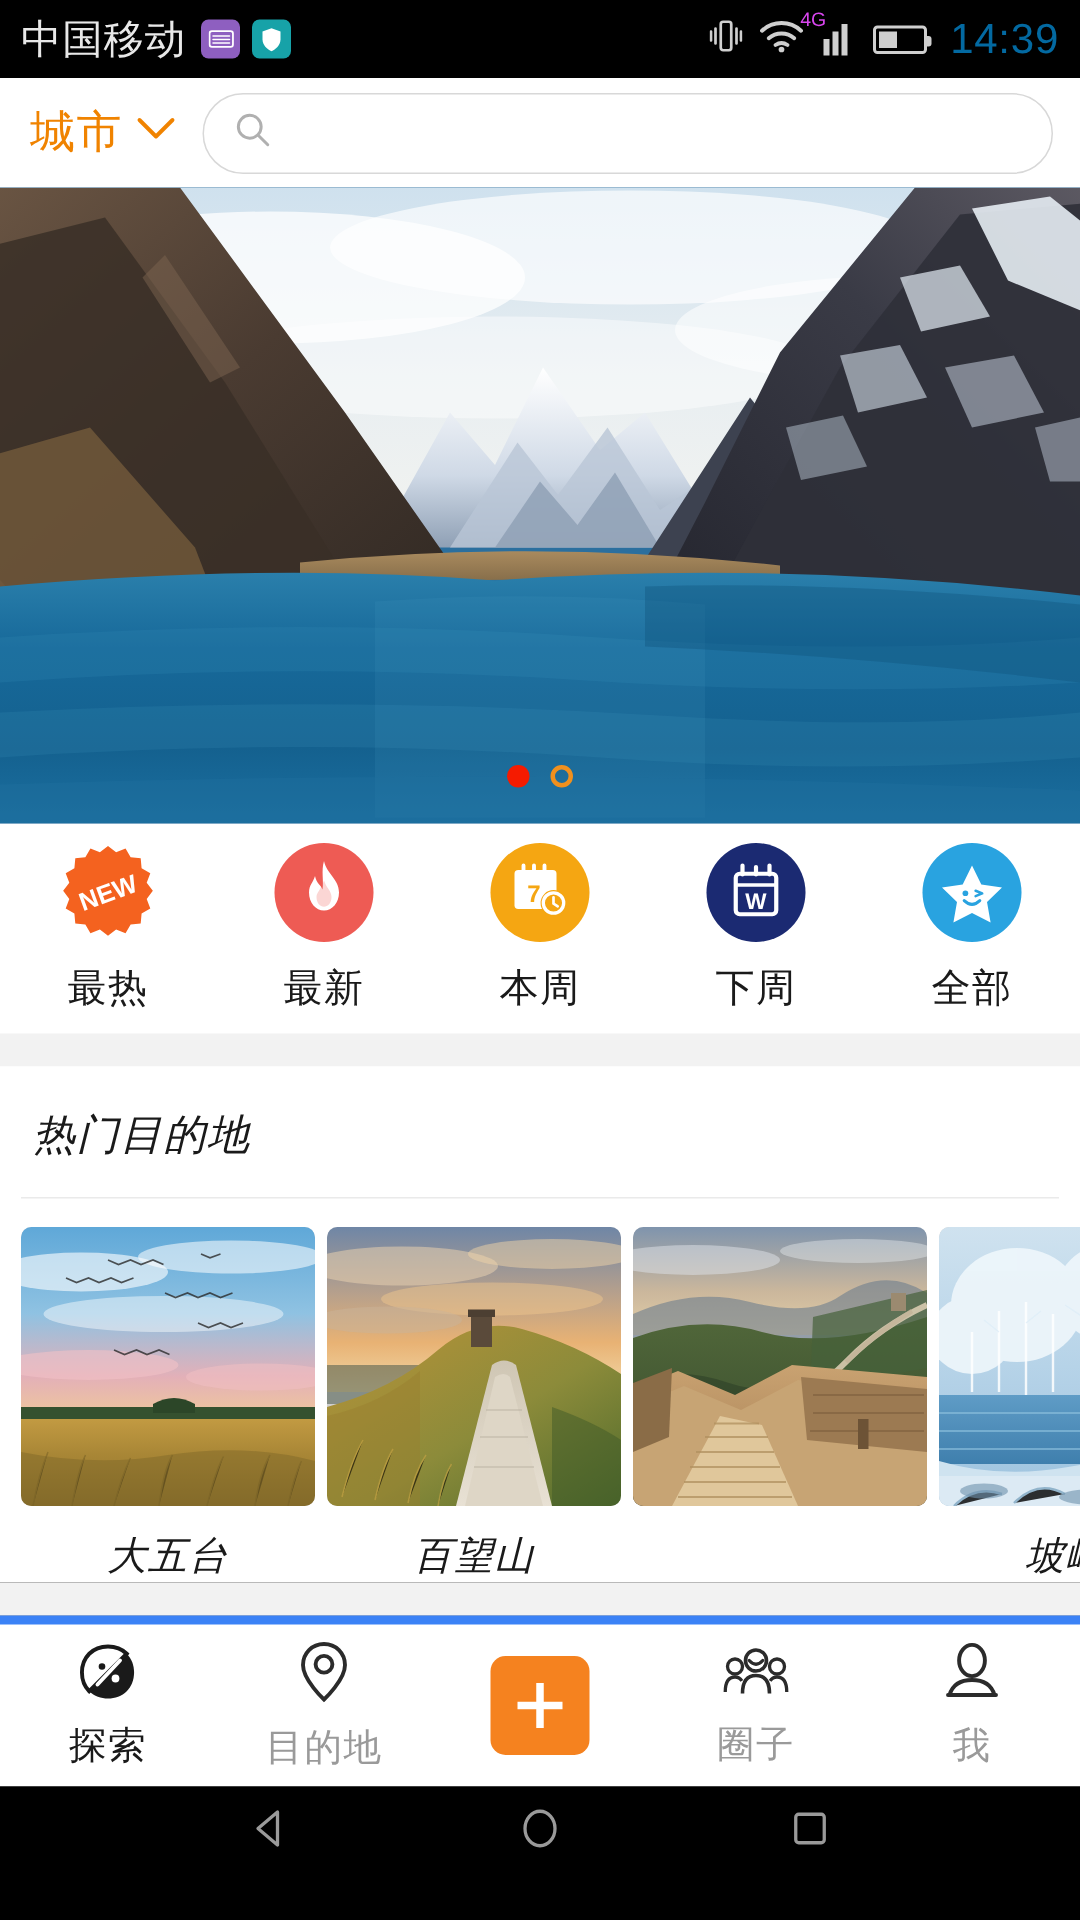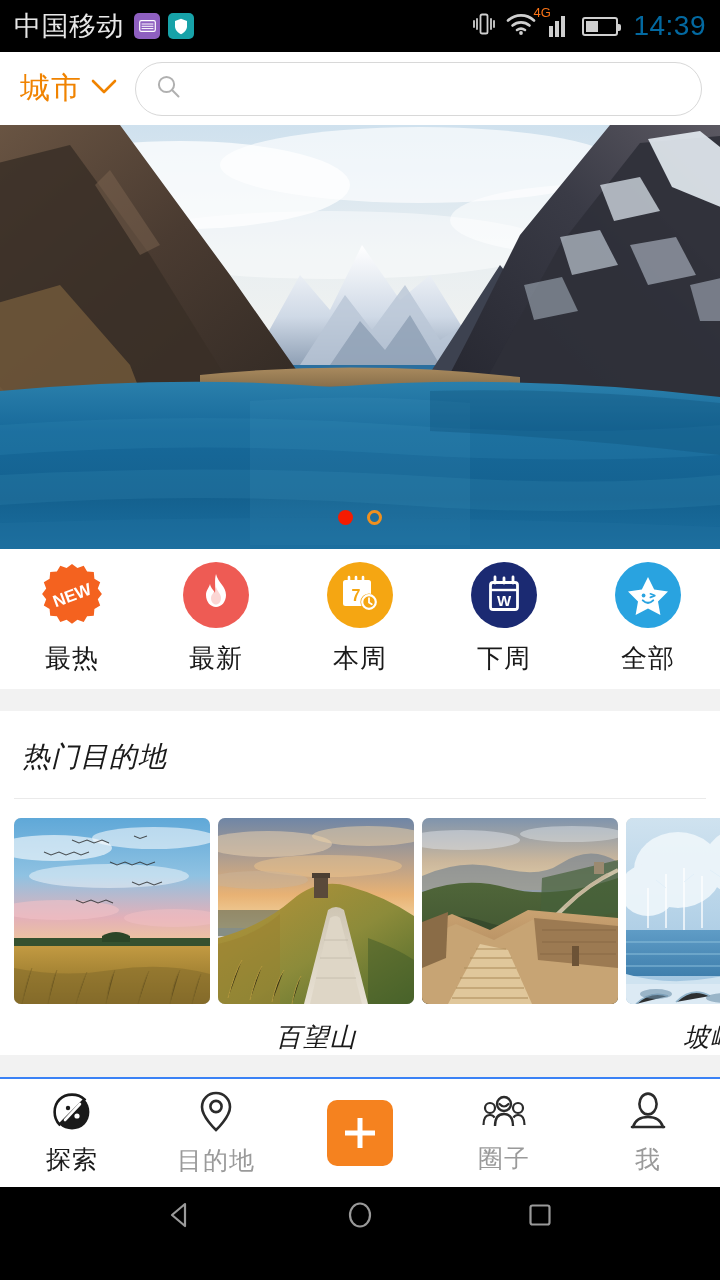--- a/index.html
+++ b/index.html
@@ -82,21 +82,21 @@
   }
   .sig-bars i:nth-child(1) { height: 6px; }
   .sig-bars i:nth-child(2) { height: 11px; }
   .sig-bars i:nth-child(3) { height: 16px; }
   .sig-bars i:nth-child(4) { height: 21px; }
   .net-label {
     position: absolute;
     top: -9px;
     left: -14px;
     font-size: 13px;
-    color: #f97316;
+    color: #d946ef;
     line-height: 1;
   }
   .batt {
     width: 36px;
     height: 19px;
     border: 2px solid #cfcfcf;
     border-radius: 3px;
     position: relative;
     box-sizing: border-box;
     display: flex;
@@ -278,21 +278,21 @@
     background: #f2f2f2;
     height: 22px;
     flex: 0 0 auto;
   }
   .filler { flex: 1 1 auto; background: #ffffff; }
 
   
   .tabbar {
     height: 108px;
     background: #fff;
-    border-top: 2px solid #3b82f6;
+    border-top: 6px solid #3b82f6;
     display: flex;
     align-items: flex-end;
     flex: 0 0 auto;
   }
   .tab {
     flex: 1 1 0;
     display: flex;
     flex-direction: column;
     align-items: center;
     justify-content: center;
@@ -582,20 +582,21 @@
                 <path d="M34 186 q4-24 9-34"></path>
               <path d="M62 186 q5-20 11-32"></path>
                 <path d="M92 186 q3-24 9-34"></path>
               <path d="M124 186 q5-22 11-33"></path>
                 <path d="M156 186 q3-22 10-34"></path>
               <path d="M178 186 q4-20 9-30"></path>
             </g>
             <path d="M0 150 q50 10 98 2 q52-8 98 4 l0 30 l-196 0 Z" fill="#7d6527" opacity="0.45"></path>
           </svg>
         </div>
+        <div class="dest-name">大五台</div>
       </div>
 
       <div class="dest-card">
         <div class="dest-thumb">
           <svg viewBox="0 0 196 186" preserveAspectRatio="none">
             <defs>
               <linearGradient id="g2sky" x1="0" y1="0" x2="0" y2="1">
                 <stop offset="0%" stop-color="#6f86a6"></stop>
                 <stop offset="40%" stop-color="#b6a08c"></stop>
                 <stop offset="70%" stop-color="#e8b274"></stop>

